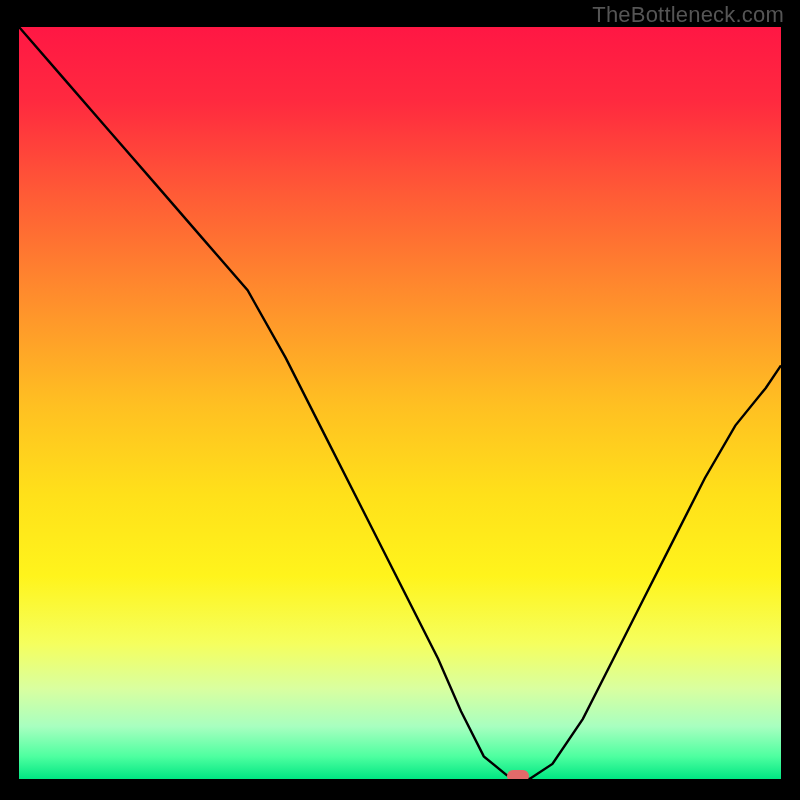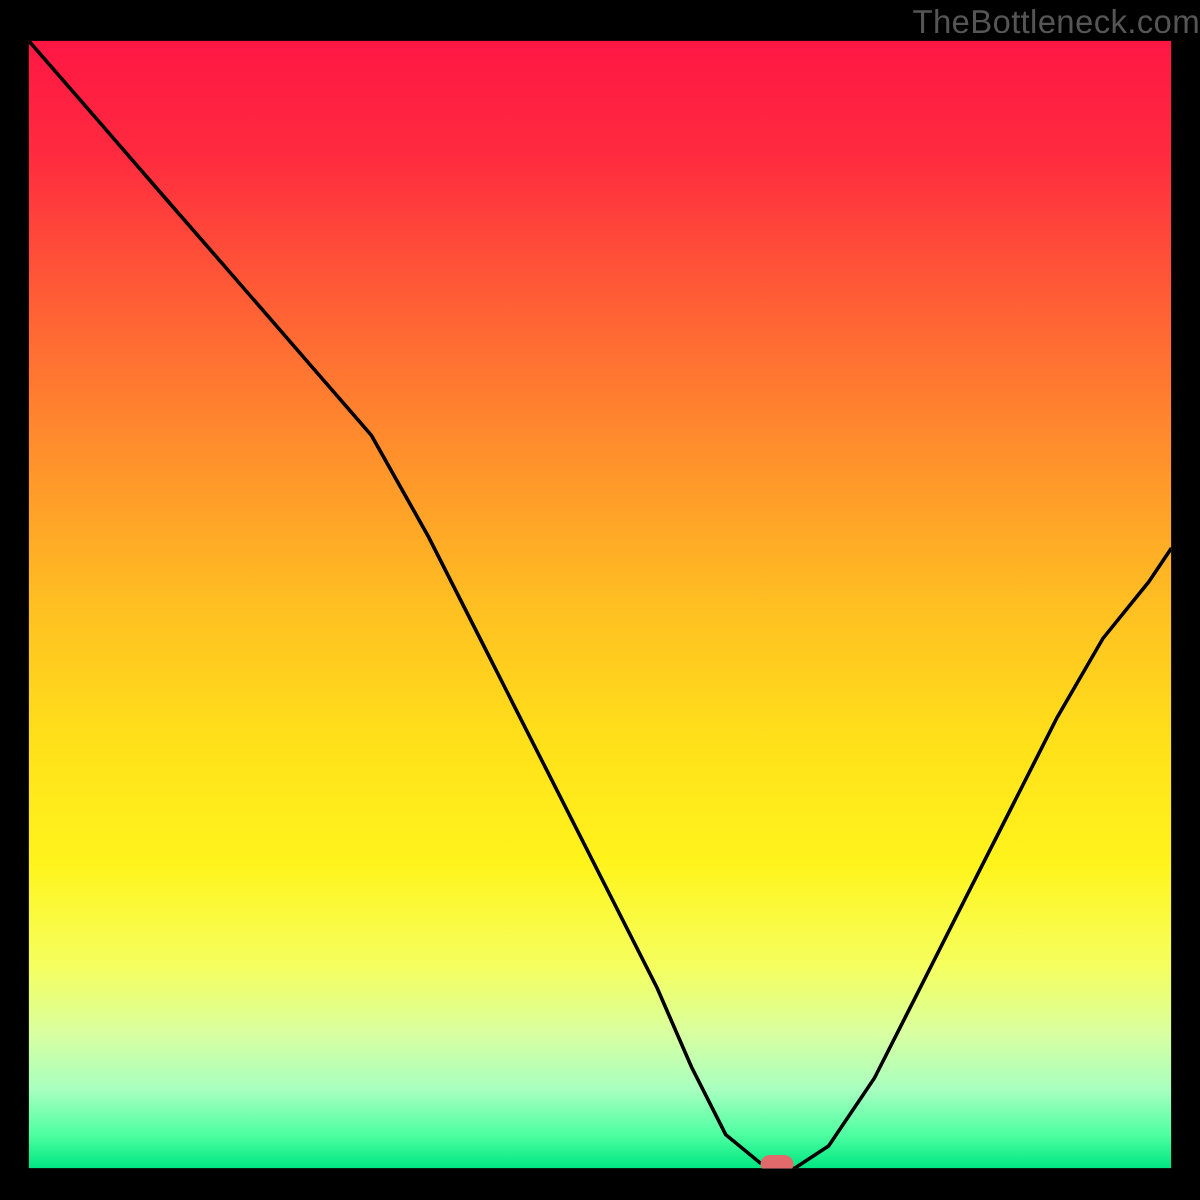--- a/index.html
+++ b/index.html
@@ -13,21 +13,21 @@
   }
   .frame {
     position: relative;
     width: 800px;
     height: 800px;
     background: #000;
   }
   .watermark {
     position: absolute;
     top: 2px;
-    right: 0;
+    right: 16px;
     color: #555;
     font-size: 22px;
     font-weight: 500;
     letter-spacing: 0.2px;
     user-select: none;
   }
   .plot {
     position: absolute;
     left: 19px;
     top: 27px;

